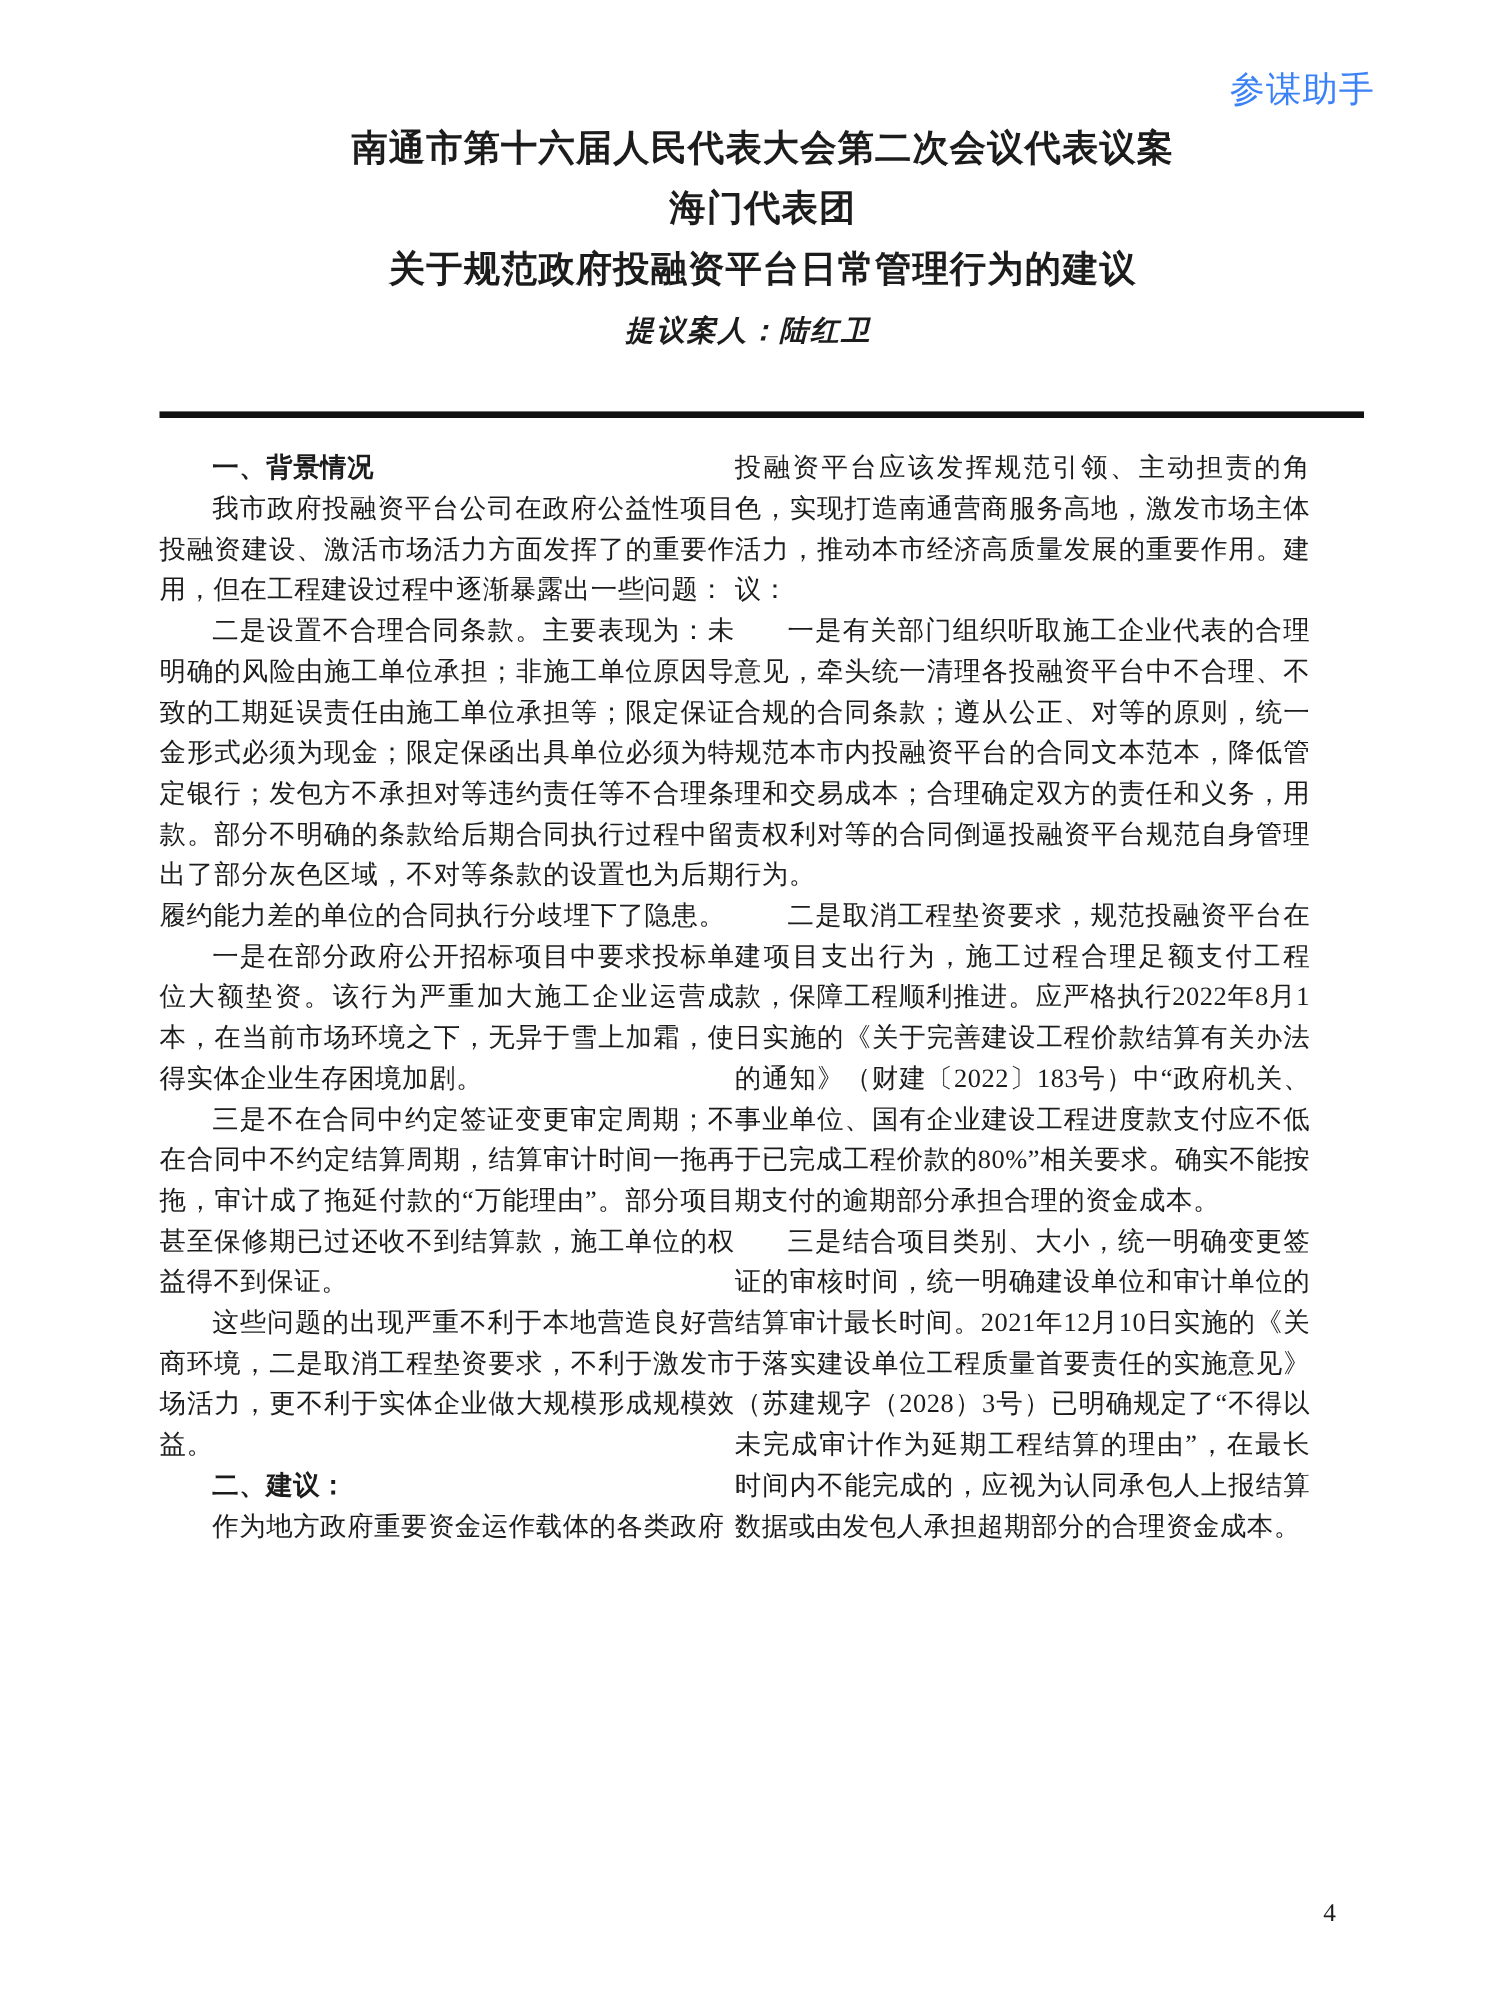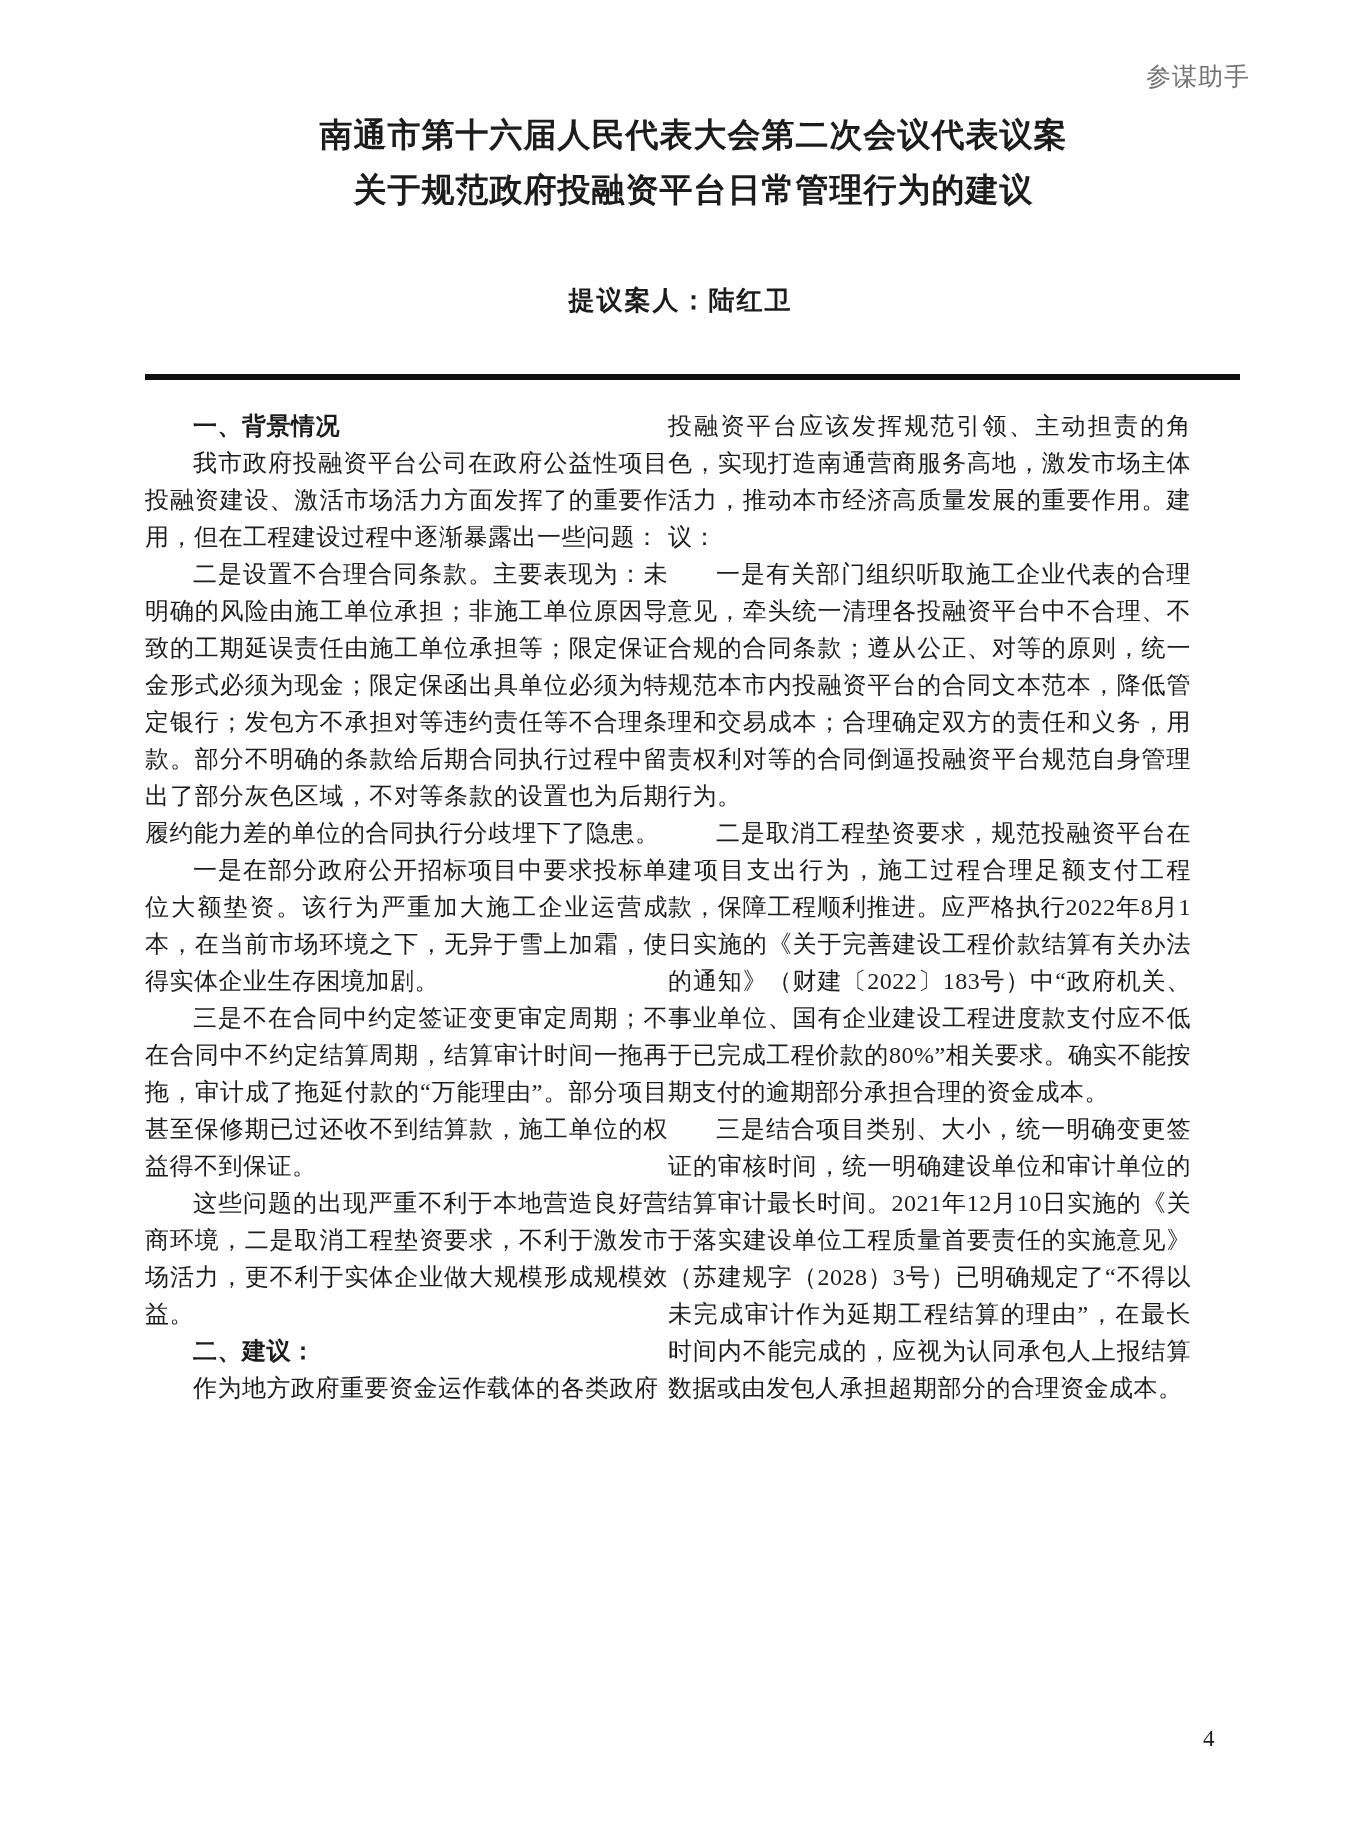--- a/index.html
+++ b/index.html
@@ -11,22 +11,22 @@
   }
   .page {
     position: relative;
     width: 1361px; height: 1833px;
     background: #ffffff;
     overflow: hidden;
   }
   .header-tag {
     position: absolute;
     top: 60px; right: 111px;
-    font-size: 25px;
-    color: #737373;
+    font-size: 32px;
+    color: #3b82f6;
     letter-spacing: 1px;
   }
   .title-block {
     position: absolute;
     top: 108px; left: 0; right: 0;
     text-align: center;
   }
   .title-line {
     font-weight: bold;
     font-size: 33px;
@@ -34,20 +34,21 @@
     letter-spacing: 1px;
     padding-left: 26px;
   }
   .proposer {
     position: absolute;
     top: 283px; left: 0; right: 0;
     text-align: center;
     font-weight: bold;
     font-size: 26px;
     letter-spacing: 2px;
+    font-style: italic;
   }
   .rule {
     position: absolute;
     top: 374px; left: 145px;
     width: 1095px; height: 6px;
     background: #111111;
   }
   .columns {
     position: absolute;
     top: 408px; left: 145px;
@@ -73,20 +74,21 @@
 </style>
 </head>
 <body>
 
 <div class="page">
 
   <div class="header-tag">参谋助手</div>
 
   <div class="title-block">
     <div class="title-line">南通市第十六届人民代表大会第二次会议代表议案</div>
+    <div class="title-line">海门代表团</div>
     <div class="title-line">关于规范政府投融资平台日常管理行为的建议</div>
   </div>
 
   <div class="proposer">提议案人：陆红卫</div>
 
   <div class="rule"></div>
 
   <div class="columns">
 
     <div class="col">

